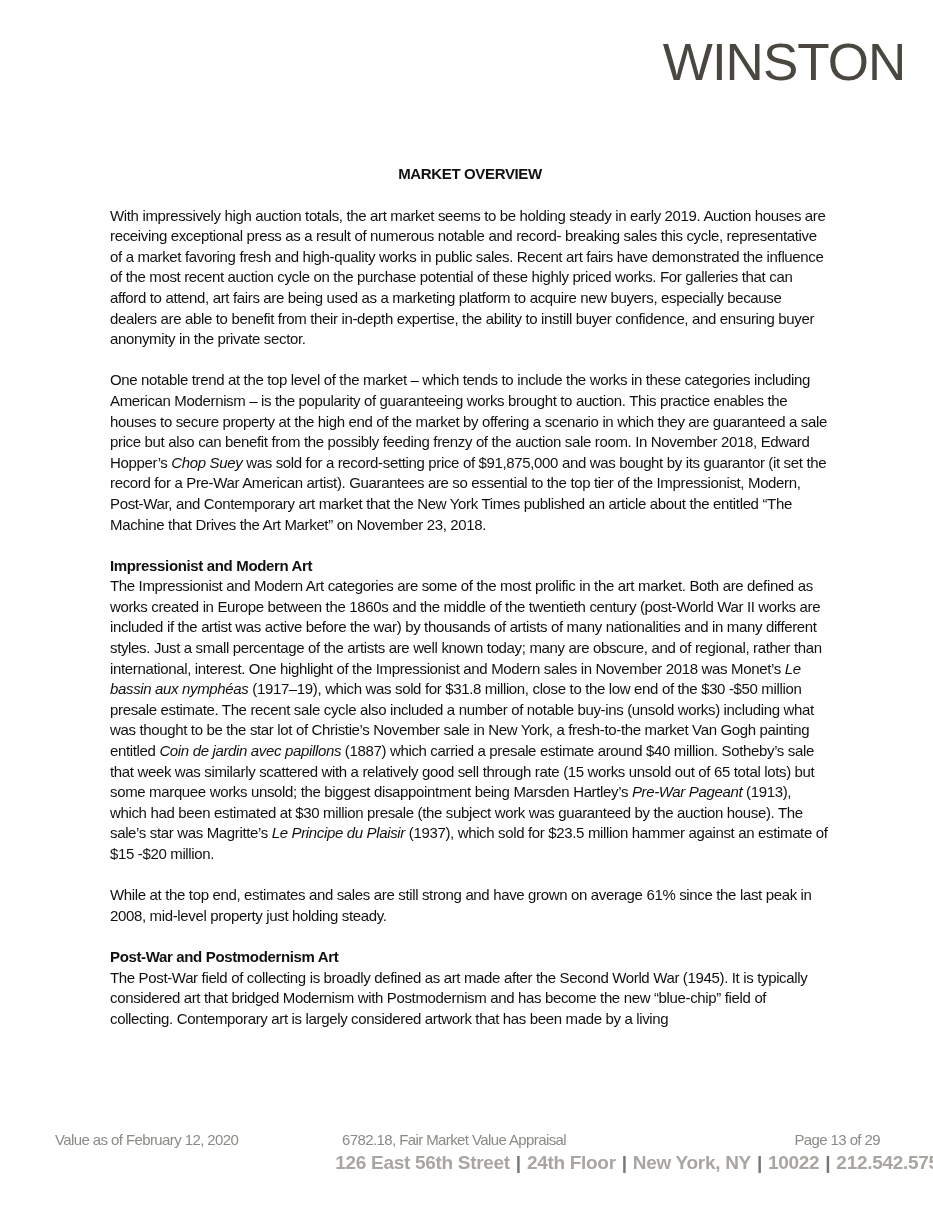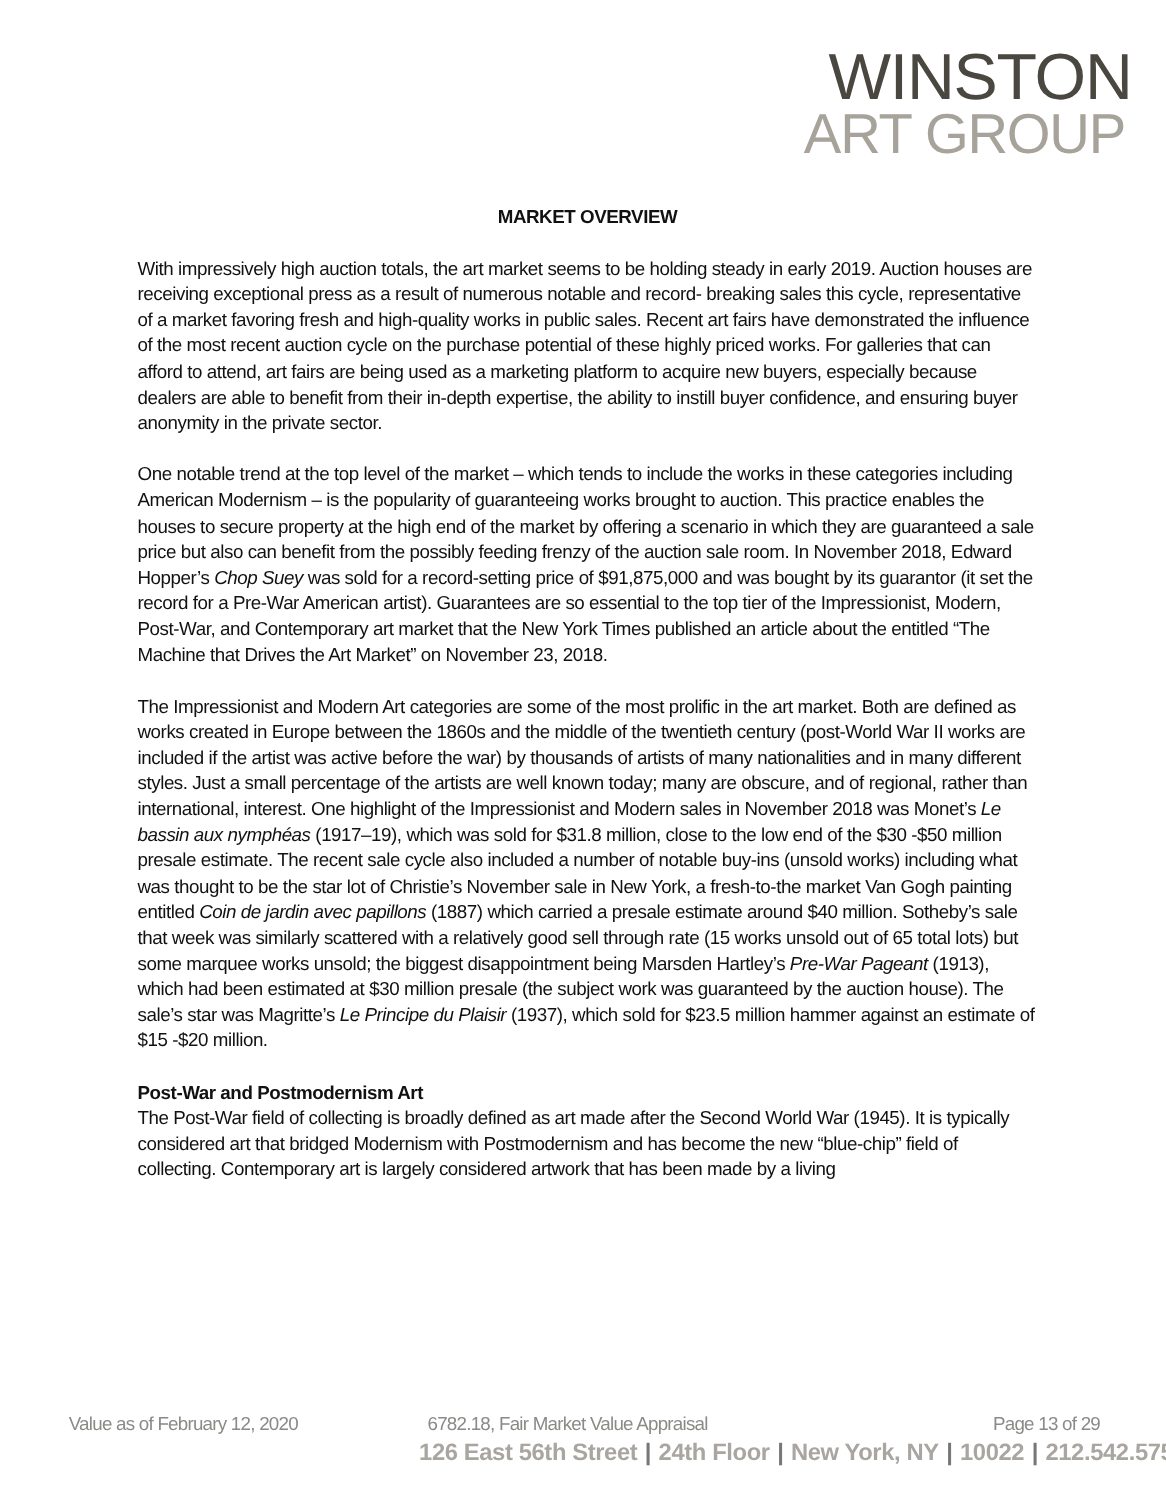--- a/index.html
+++ b/index.html
@@ -19,32 +19,33 @@
     .footer-meta .mid { position: absolute; left: 287px; }
     .footer-meta .right { position: absolute; right: 0; }
     .footer-address { position: absolute; top: 1152px; left: 16px; width: 933px; text-align: right; font-family: "Liberation Sans", sans-serif; font-size: 19px; color: #a9a6a1; letter-spacing: -0.3px; font-weight: bold; }
     .sep { color: #777; margin: 0 6px; }
   </style>
 </head>
 <body>
 
 <div class="logo">
   <div class="logo-line1">WINSTON</div>
-  <div class="logo-line2">ART GROUP</div>
 </div>
 
 <div class="content">
   <div class="title">MARKET OVERVIEW</div>
   <div id="sections">
       <div>
         <p class="para"><span>With impressively high auction totals, the art market seems to be holding steady in early 2019. Auction houses are receiving exceptional press as a result of numerous notable and record- breaking sales this cycle, representative of a market favoring fresh and high-quality works in public sales.  Recent art  fairs have demonstrated the influence of the most recent auction cycle on the purchase potential of  these highly priced works. For galleries that can afford to attend, art fairs are being used as a marketing platform to acquire new buyers, especially because dealers are able to benefit from their in-depth expertise, the ability to instill buyer confidence, and ensuring buyer anonymity in the private sector.</span></p>
         <p class="para"><span>One notable trend at the top level of the market – which tends to include the works in these categories including American Modernism – is the popularity of guaranteeing works brought to auction. This practice enables the houses to secure property at the high end of the market by offering a scenario in which they are guaranteed a sale price but also can benefit from the possibly feeding frenzy of the auction sale room.  In November 2018, Edward Hopper’s </span><em>Chop Suey</em><span> was sold for a record-setting price of $91,875,000 and was bought by its guarantor (it set the record for a Pre-War American artist). Guarantees are so essential to the top tier of the Impressionist, Modern, Post-War, and Contemporary art market that the New York Times published an article about the entitled “The Machine that Drives the Art Market” on November 23, 2018.</span></p>
       </div>
       <div>
+        <div class="section-heading">Impressionist and Modern Art</div>
         <p class="para"><span>The Impressionist and Modern Art categories are some of the most prolific in the art market. Both are defined as works created in Europe between the 1860s and the middle of the twentieth century (post-World War II works are included if the artist was active before the war) by thousands of artists of many nationalities and in many different styles. Just a small percentage of the artists are well known today; many are obscure, and of regional, rather than international, interest. One highlight of the Impressionist and Modern sales in November 2018 was Monet’s </span><em>Le bassin aux nymphéas</em><span> (1917–19), which was sold for $31.8 million, close to the low end of the $30 -$50 million presale estimate. The recent sale cycle also included a number of notable buy-ins (unsold works) including what was thought to be the star lot of Christie’s November sale in New York, a fresh-to-the market Van Gogh painting entitled </span><em>Coin de jardin avec papillons</em><span> (1887) which carried a presale estimate around $40 million. Sotheby’s sale that week was similarly scattered with a relatively good sell through rate (15 works unsold out of 65 total lots) but some marquee works unsold; the biggest disappointment being Marsden Hartley’s </span><em>Pre-War Pageant</em><span> (1913), which had been estimated at $30 million presale (the subject work was guaranteed by the auction house). The sale’s star was Magritte’s </span><em>Le Principe du Plaisir</em><span> (1937), which sold for $23.5 million hammer against an estimate of $15 -$20 million.</span></p>
+        <p class="para"><span>While at the top end, estimates and sales are still strong and have grown on average 61% since the last peak in 2008, mid-level property just holding steady.</span></p>
       </div>
       <div>
         <div class="section-heading">Post-War and Postmodernism Art</div>
         <p class="para"><span>The Post-War field of collecting is broadly defined as art made after the Second World War (1945). It is typically considered art that bridged Modernism with Postmodernism and has become the new “blue-chip” field of collecting. Contemporary art is largely considered artwork that has been made by a living</span></p>
       </div>
     </div>
 </div>
 
 <div class="footer-meta">
   <span class="left">Value as of February 12, 2020</span>

